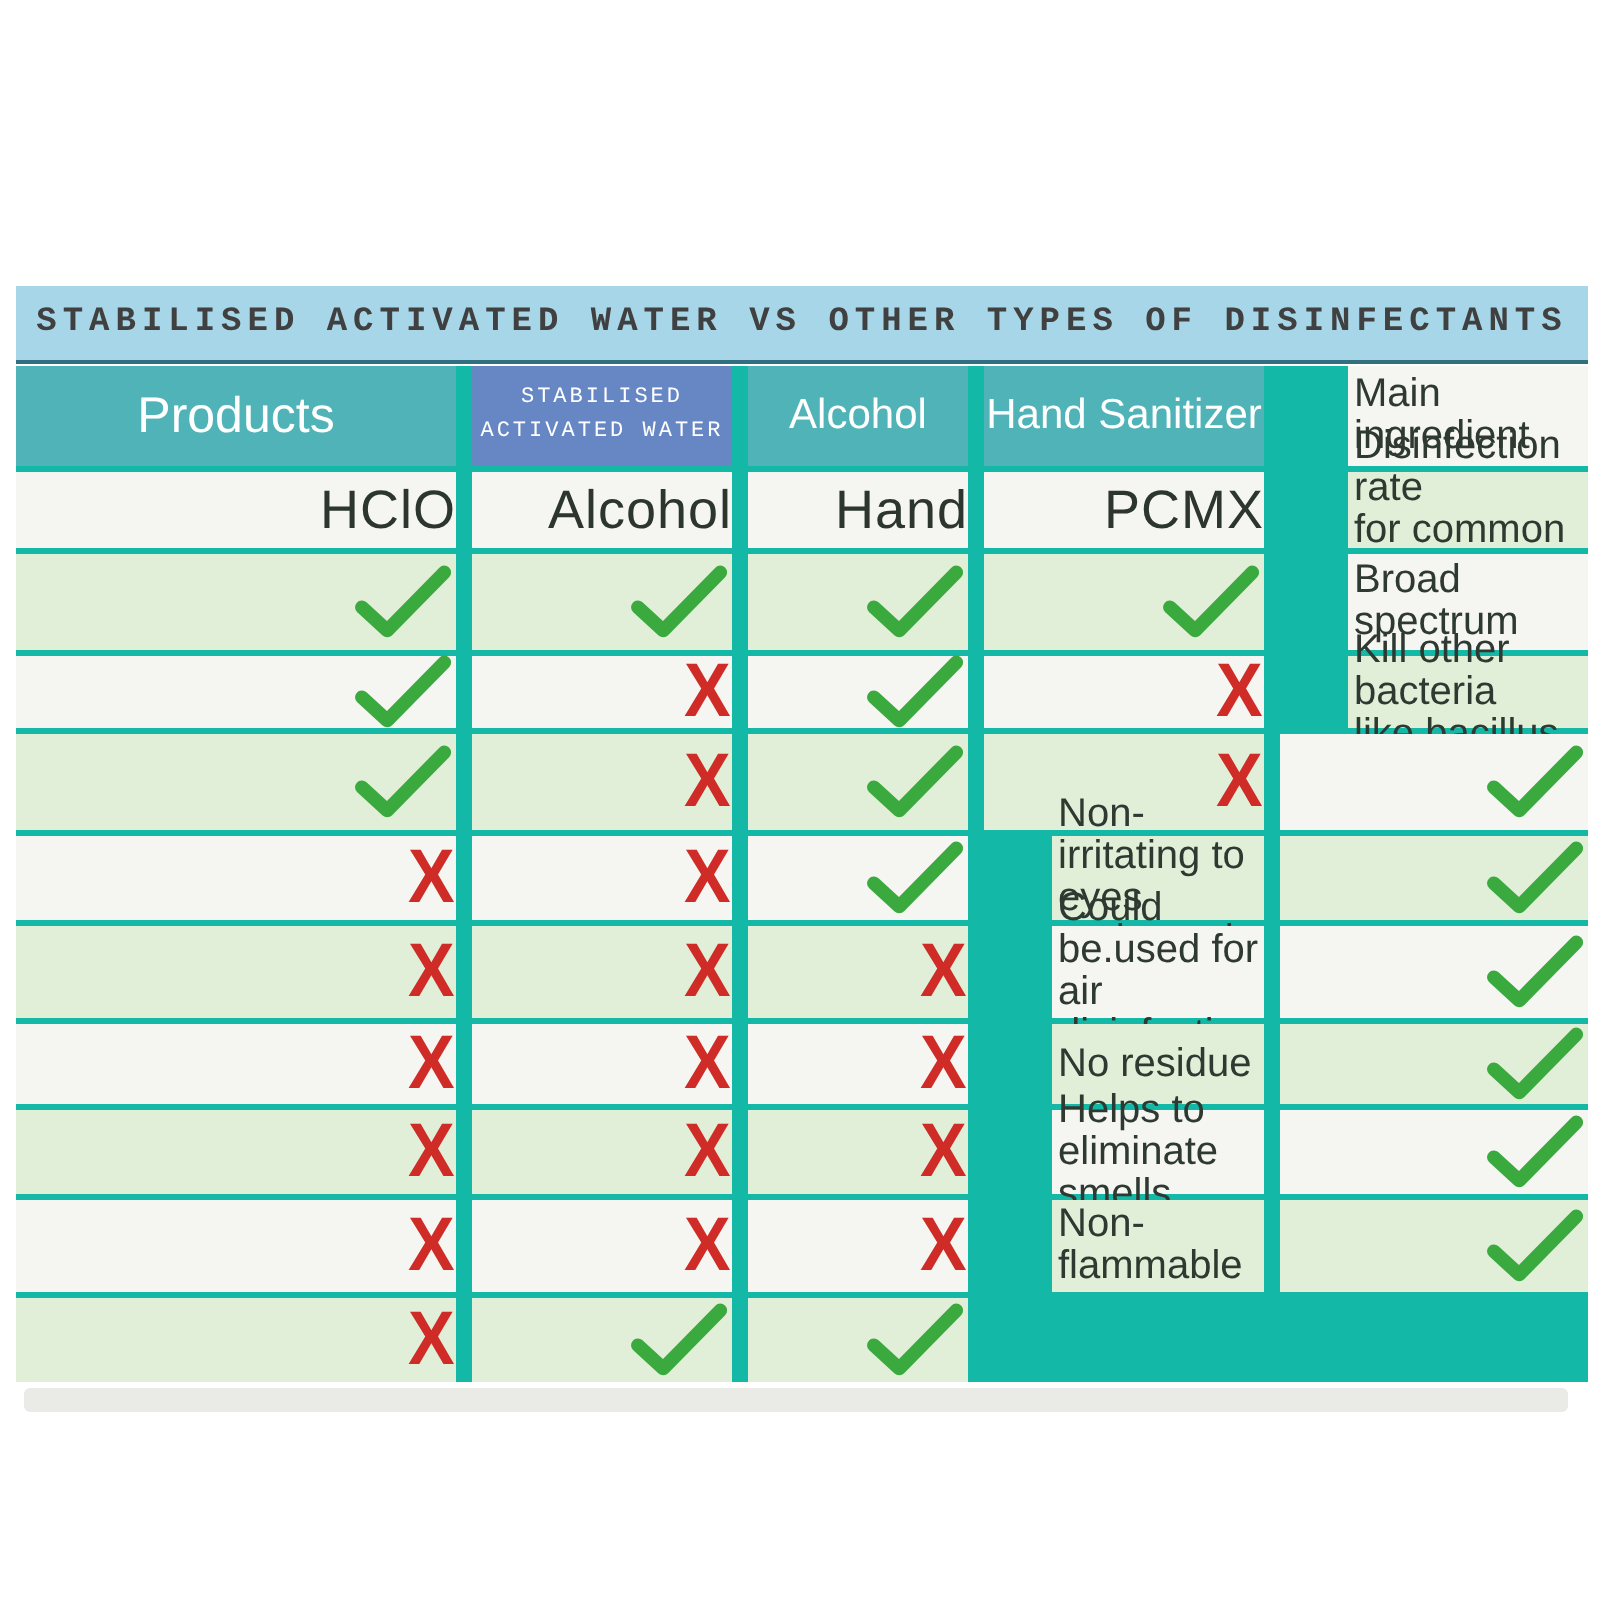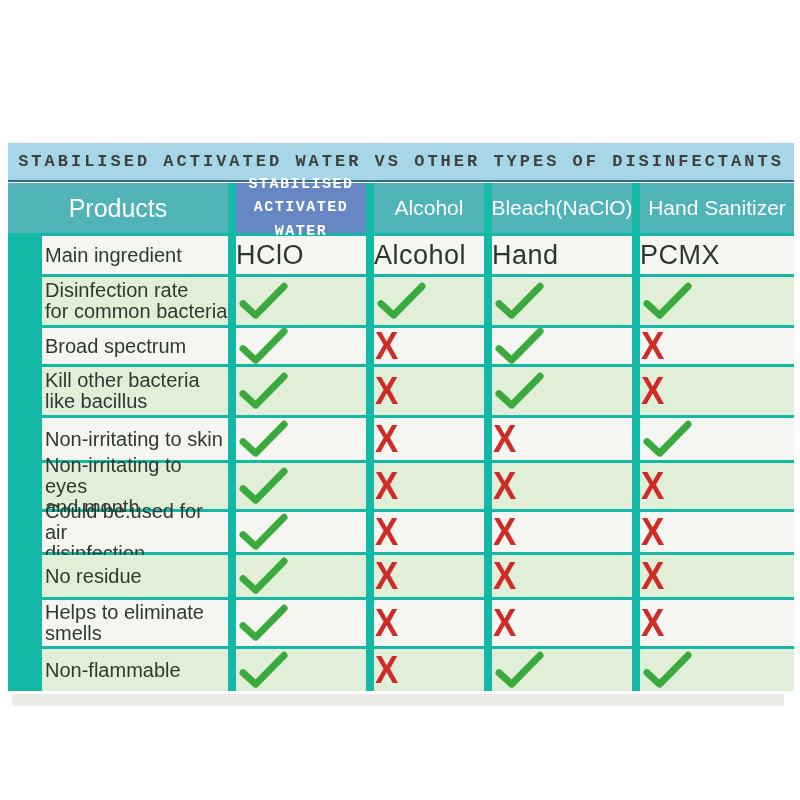--- a/index.html
+++ b/index.html
@@ -47,38 +47,38 @@
     align-items: center;
     justify-content: center;
     text-align: center;
     font-size: 21px;
   }
   .hcell.products { font-size: 25px; }
   .hcell.saw {
     background: #6687c4;
     flex-direction: column;
     font-family: "Liberation Mono", "DejaVu Sans Mono", monospace;
-    font-weight: bold;
-    font-size: 15px;
+    font-weight: normal;
+    font-size: 11px;
     letter-spacing: 1.5px;
     line-height: 1.55;
   }
   .cell {
     display: flex;
     align-items: center;
   }
   .cell.label {
     padding-left: 3px;
     font-size: 20px;
     line-height: 1.05;
     color: #2e3a31;
     white-space: pre-line;
     margin-left: 34px;
   }
-  .cell.val { justify-content: flex-start; }
+  .cell.val { justify-content: flex-end; }
   .green { background: #e2efd8; }
   .white { background: #f5f5f2; }
   .ingredient {
     font-size: 27px;
     color: #2c362e;
     letter-spacing: 0.5px;
   }
   .check {
     width: 54px;
     height: 38px;
@@ -106,21 +106,20 @@
 <div class="sheet">
   <div class="title-bar">STABILISED ACTIVATED WATER VS OTHER TYPES OF DISINFECTANTS</div>
 
   <div class="grid">
     <div class="hcell products">Products</div>
     <div class="hcell saw">
       <span>STABILISED</span>
       <span>ACTIVATED WATER</span>
     </div>
     <div class="hcell">Alcohol</div>
-    <div class="hcell">Bleach(NaClO)</div>
     <div class="hcell">Hand Sanitizer</div>
 
   <div class="cell label white">Main ingredient</div>
       <div class="cell val white">
         <span class="ingredient">HClO</span>
       </div>
       <div class="cell val white">
         <span class="ingredient">Alcohol</span>
       </div>
       <div class="cell val white">
@@ -179,21 +178,20 @@
         <span class="cross">X</span>
       </div>
       <div class="cell val green">
         <svg class="check" viewBox="0 0 100 72">
           <path d="M12 41 L36 63 L90 8" fill="none" stroke="#3aaa3f" stroke-width="13" stroke-linecap="round" stroke-linejoin="round"></path>
         </svg>
       </div>
       <div class="cell val green">
         <span class="cross">X</span>
       </div>
-      <div class="cell label white">Non-irritating to skin</div>
       <div class="cell val white">
         <svg class="check" viewBox="0 0 100 72">
           <path d="M12 41 L36 63 L90 8" fill="none" stroke="#3aaa3f" stroke-width="13" stroke-linecap="round" stroke-linejoin="round"></path>
         </svg>
       </div>
       <div class="cell val white">
         <span class="cross">X</span>
       </div>
       <div class="cell val white">
         <span class="cross">X</span>

